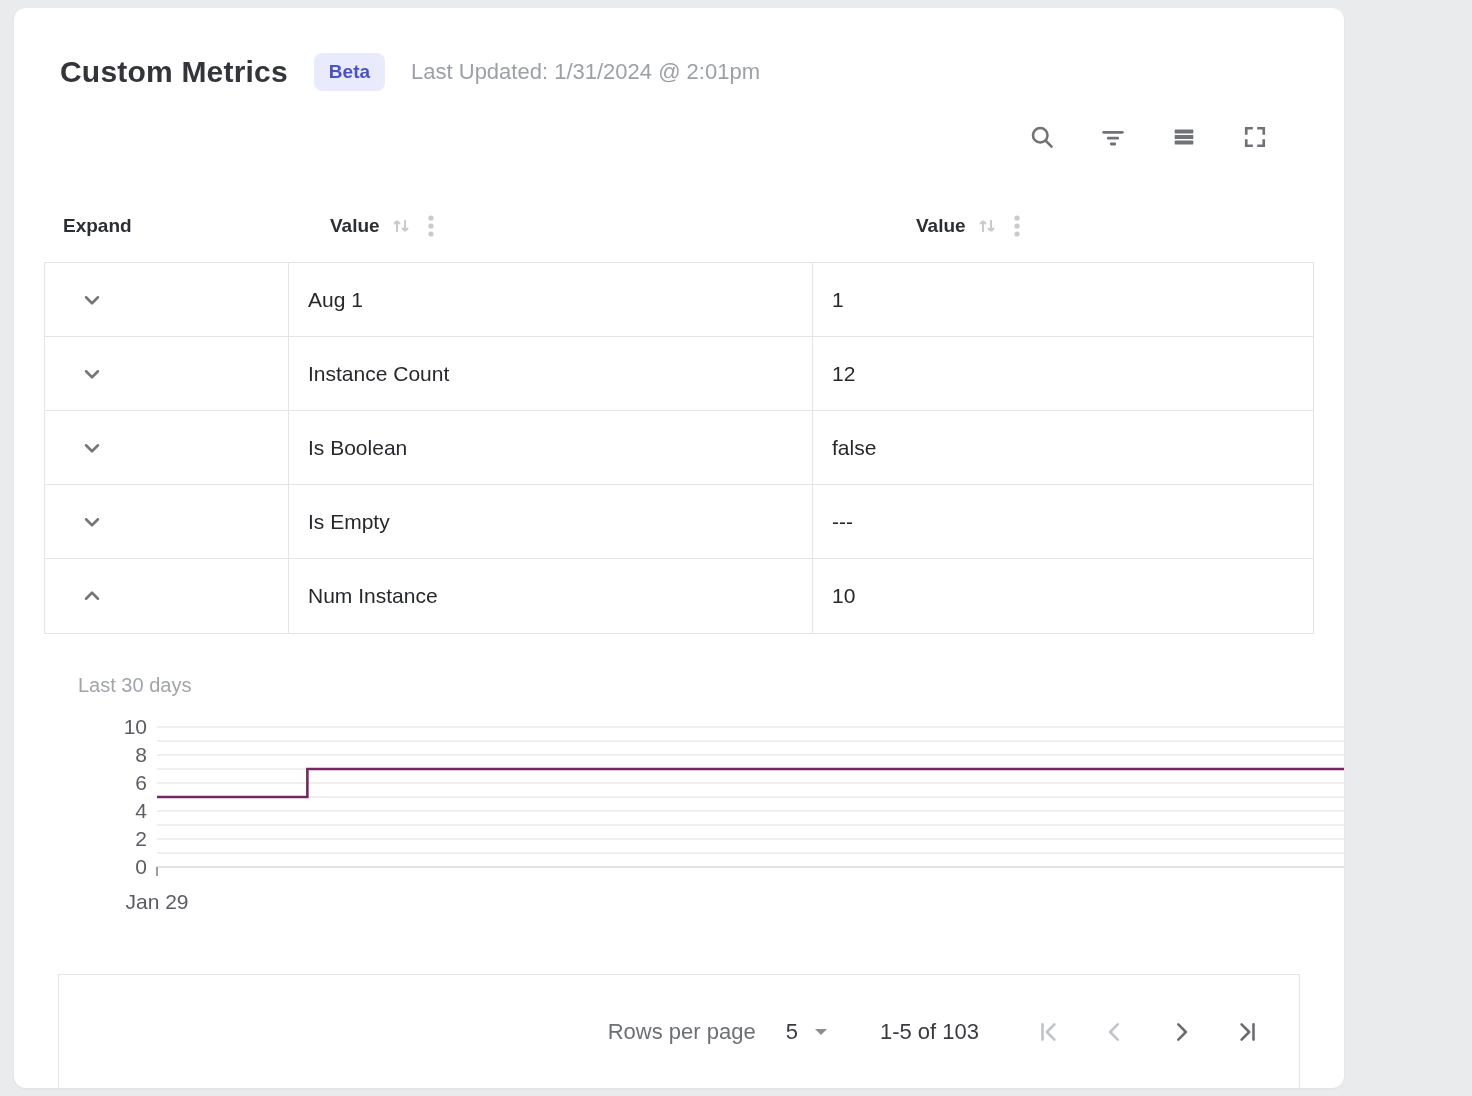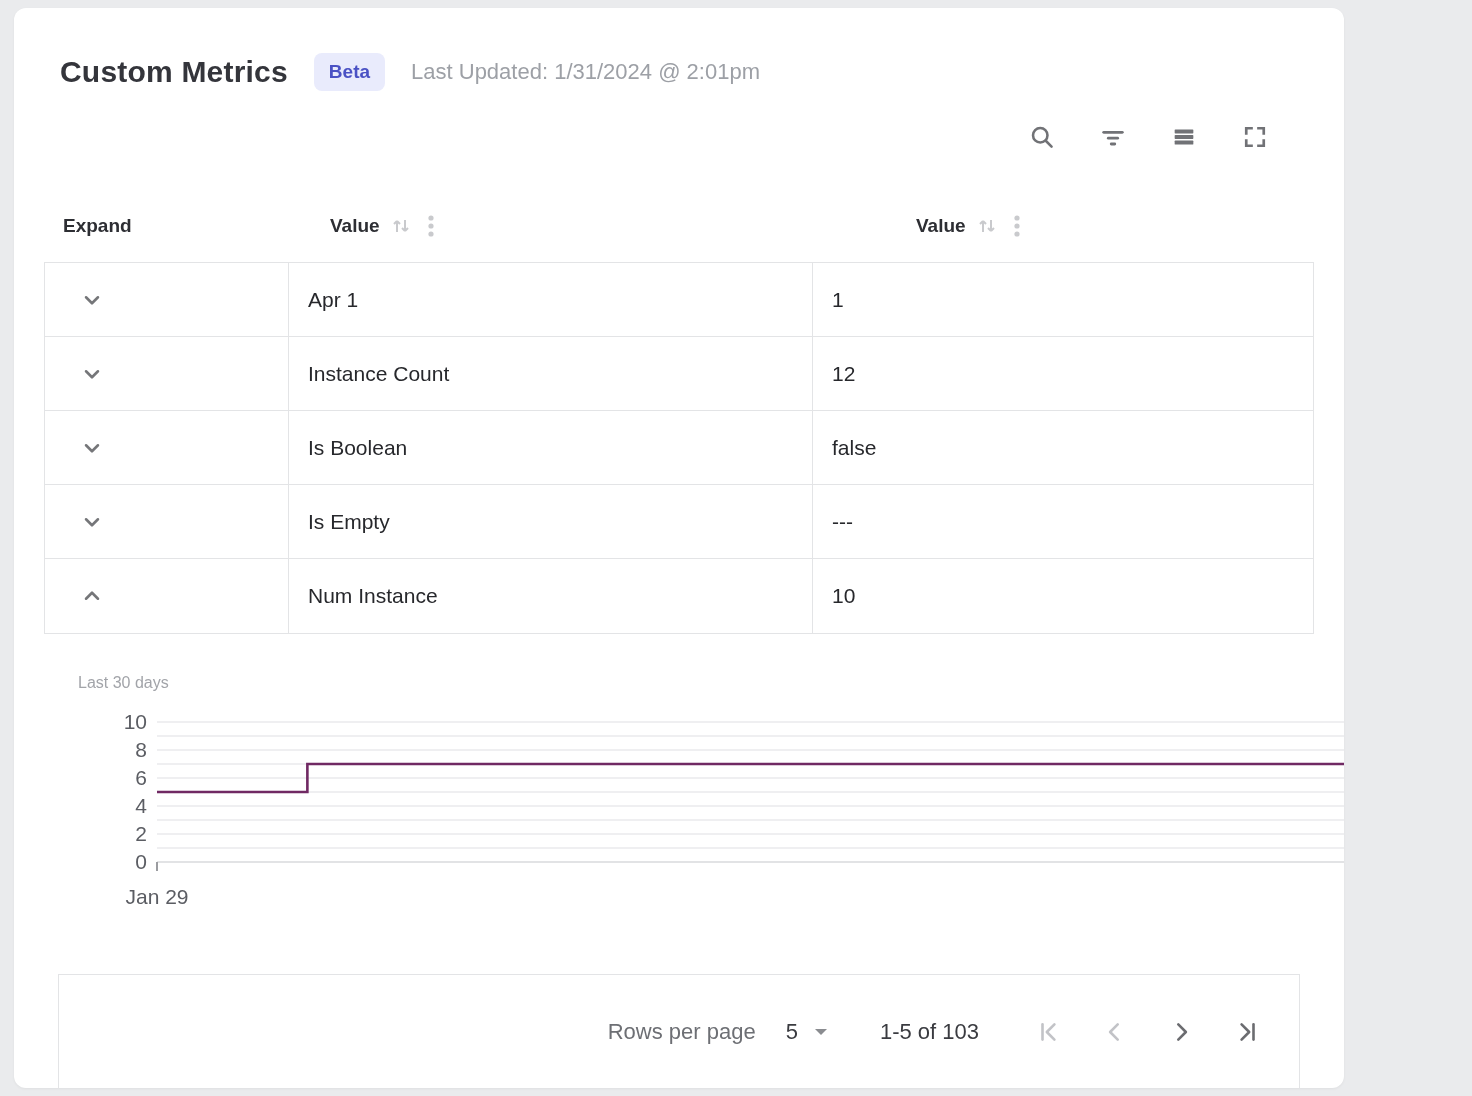--- a/index.html
+++ b/index.html
@@ -45,21 +45,21 @@
   }
   .trow:last-child { border-bottom:none; }
   .cell { display:flex; align-items:center; font-size:21px; color:#27282c; }
   .cell-expand { padding-left:30px; }
   .cell-name, .cell-value { border-left:1px solid #e3e4e6; padding-left:19px; }
   .expand-btn { background:none; border:none; cursor:pointer; color:#757679; display:flex; padding:4px; }
   .expand-btn svg { width:26px; height:26px; }
   .expand-btn.up svg { transform:rotate(180deg); }
   
   .detail-panel { flex:none; padding-top:40px; }
-  .detail-label { font-size:16px; color:#a2a4a9; padding-left:34px; }
+  .detail-label { font-size:20px; color:#a2a4a9; padding-left:34px; }
   .chart-wrap { margin-top:12px; }
   .chart-wrap svg { display:block; }
   
   .footer {
     margin-top:auto; height:114px; flex:none;
     border:1px solid #e3e4e6; border-bottom:none;
     margin-left:14px; margin-right:14px;
     display:flex; align-items:center; justify-content:flex-end;
     padding-right:30px; gap:8px;
   }
@@ -160,21 +160,21 @@
   <div class="grid-body" id="tbody">
     <div class="trow">
       <div class="cell cell-expand">
         <button class="expand-btn">
           <svg viewBox="0 0 24 24" fill="none" stroke="currentColor" stroke-width="2.4" stroke-linecap="round" stroke-linejoin="round">
             <path d="M6.5 9.5L12 15l5.5-5.5"></path>
           </svg>
         </button>
       </div>
       <div class="cell cell-name">
-          <span>Apr 1</span>
+          <span>Aug 1</span>
         </div>
       <div class="cell cell-value">
           <span>1</span>
         </div>
     </div>
 
     <div class="trow">
       <div class="cell cell-expand">
         <button class="expand-btn">
           <svg viewBox="0 0 24 24" fill="none" stroke="currentColor" stroke-width="2.4" stroke-linecap="round" stroke-linejoin="round">

